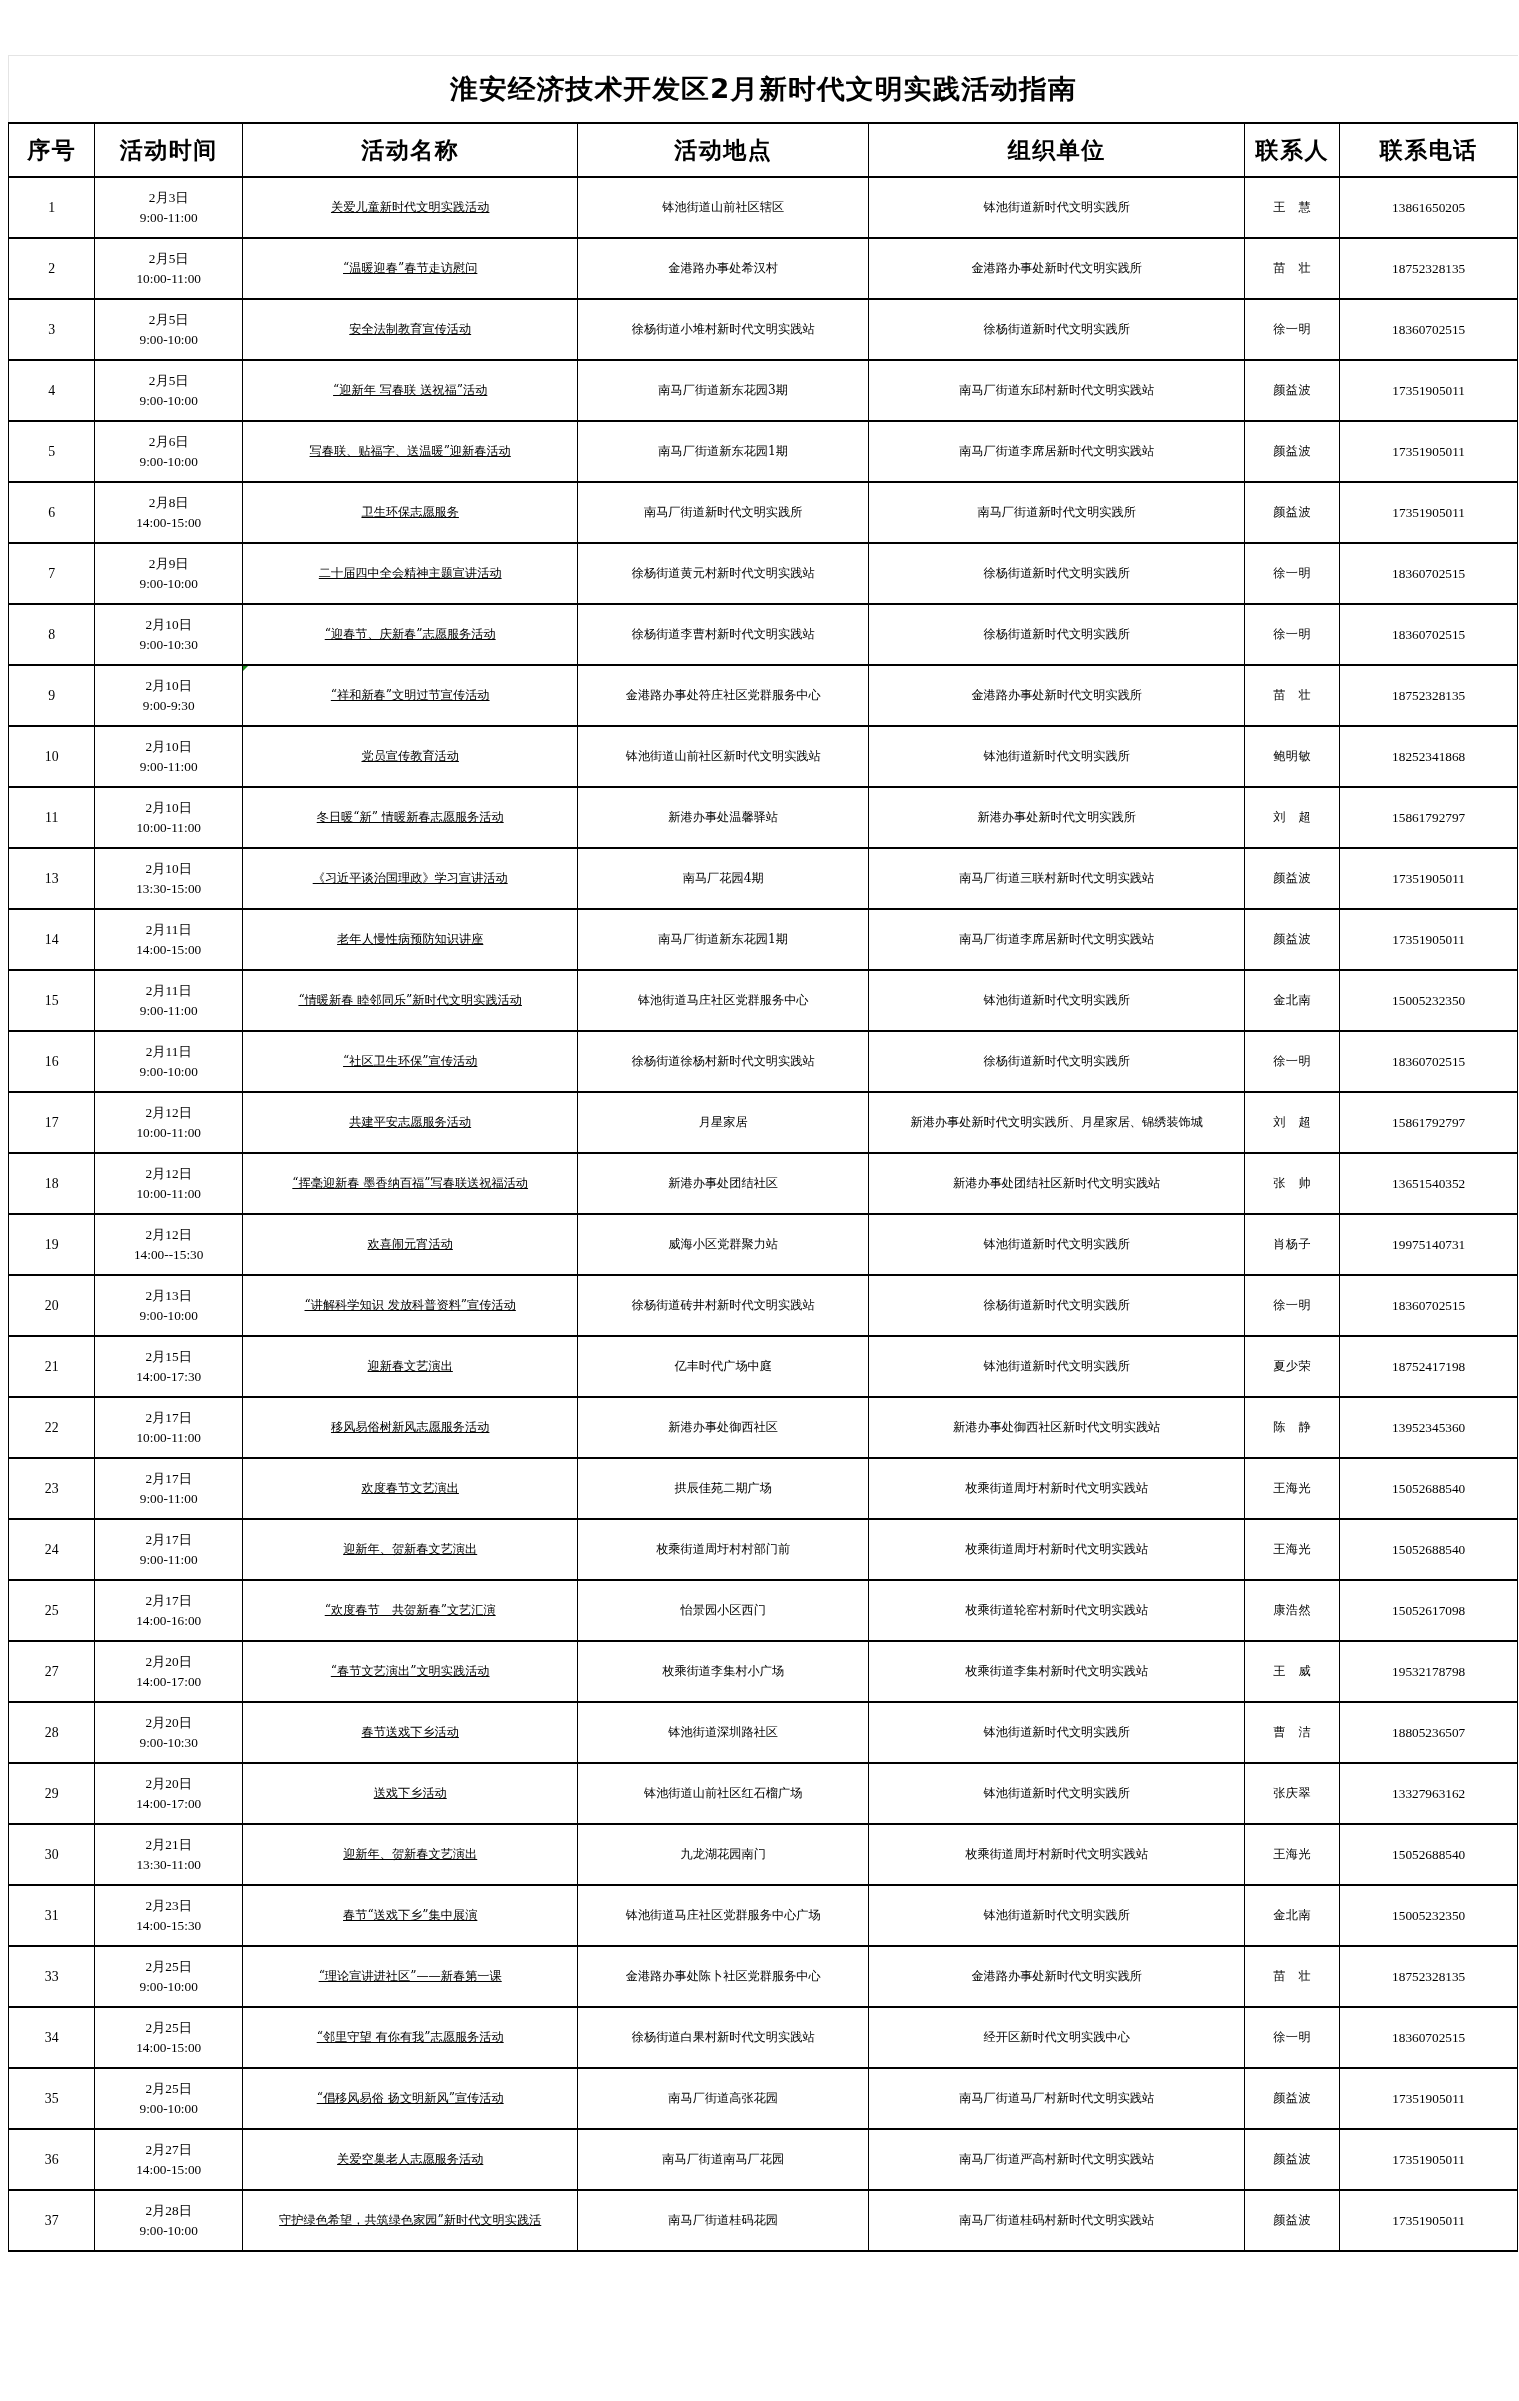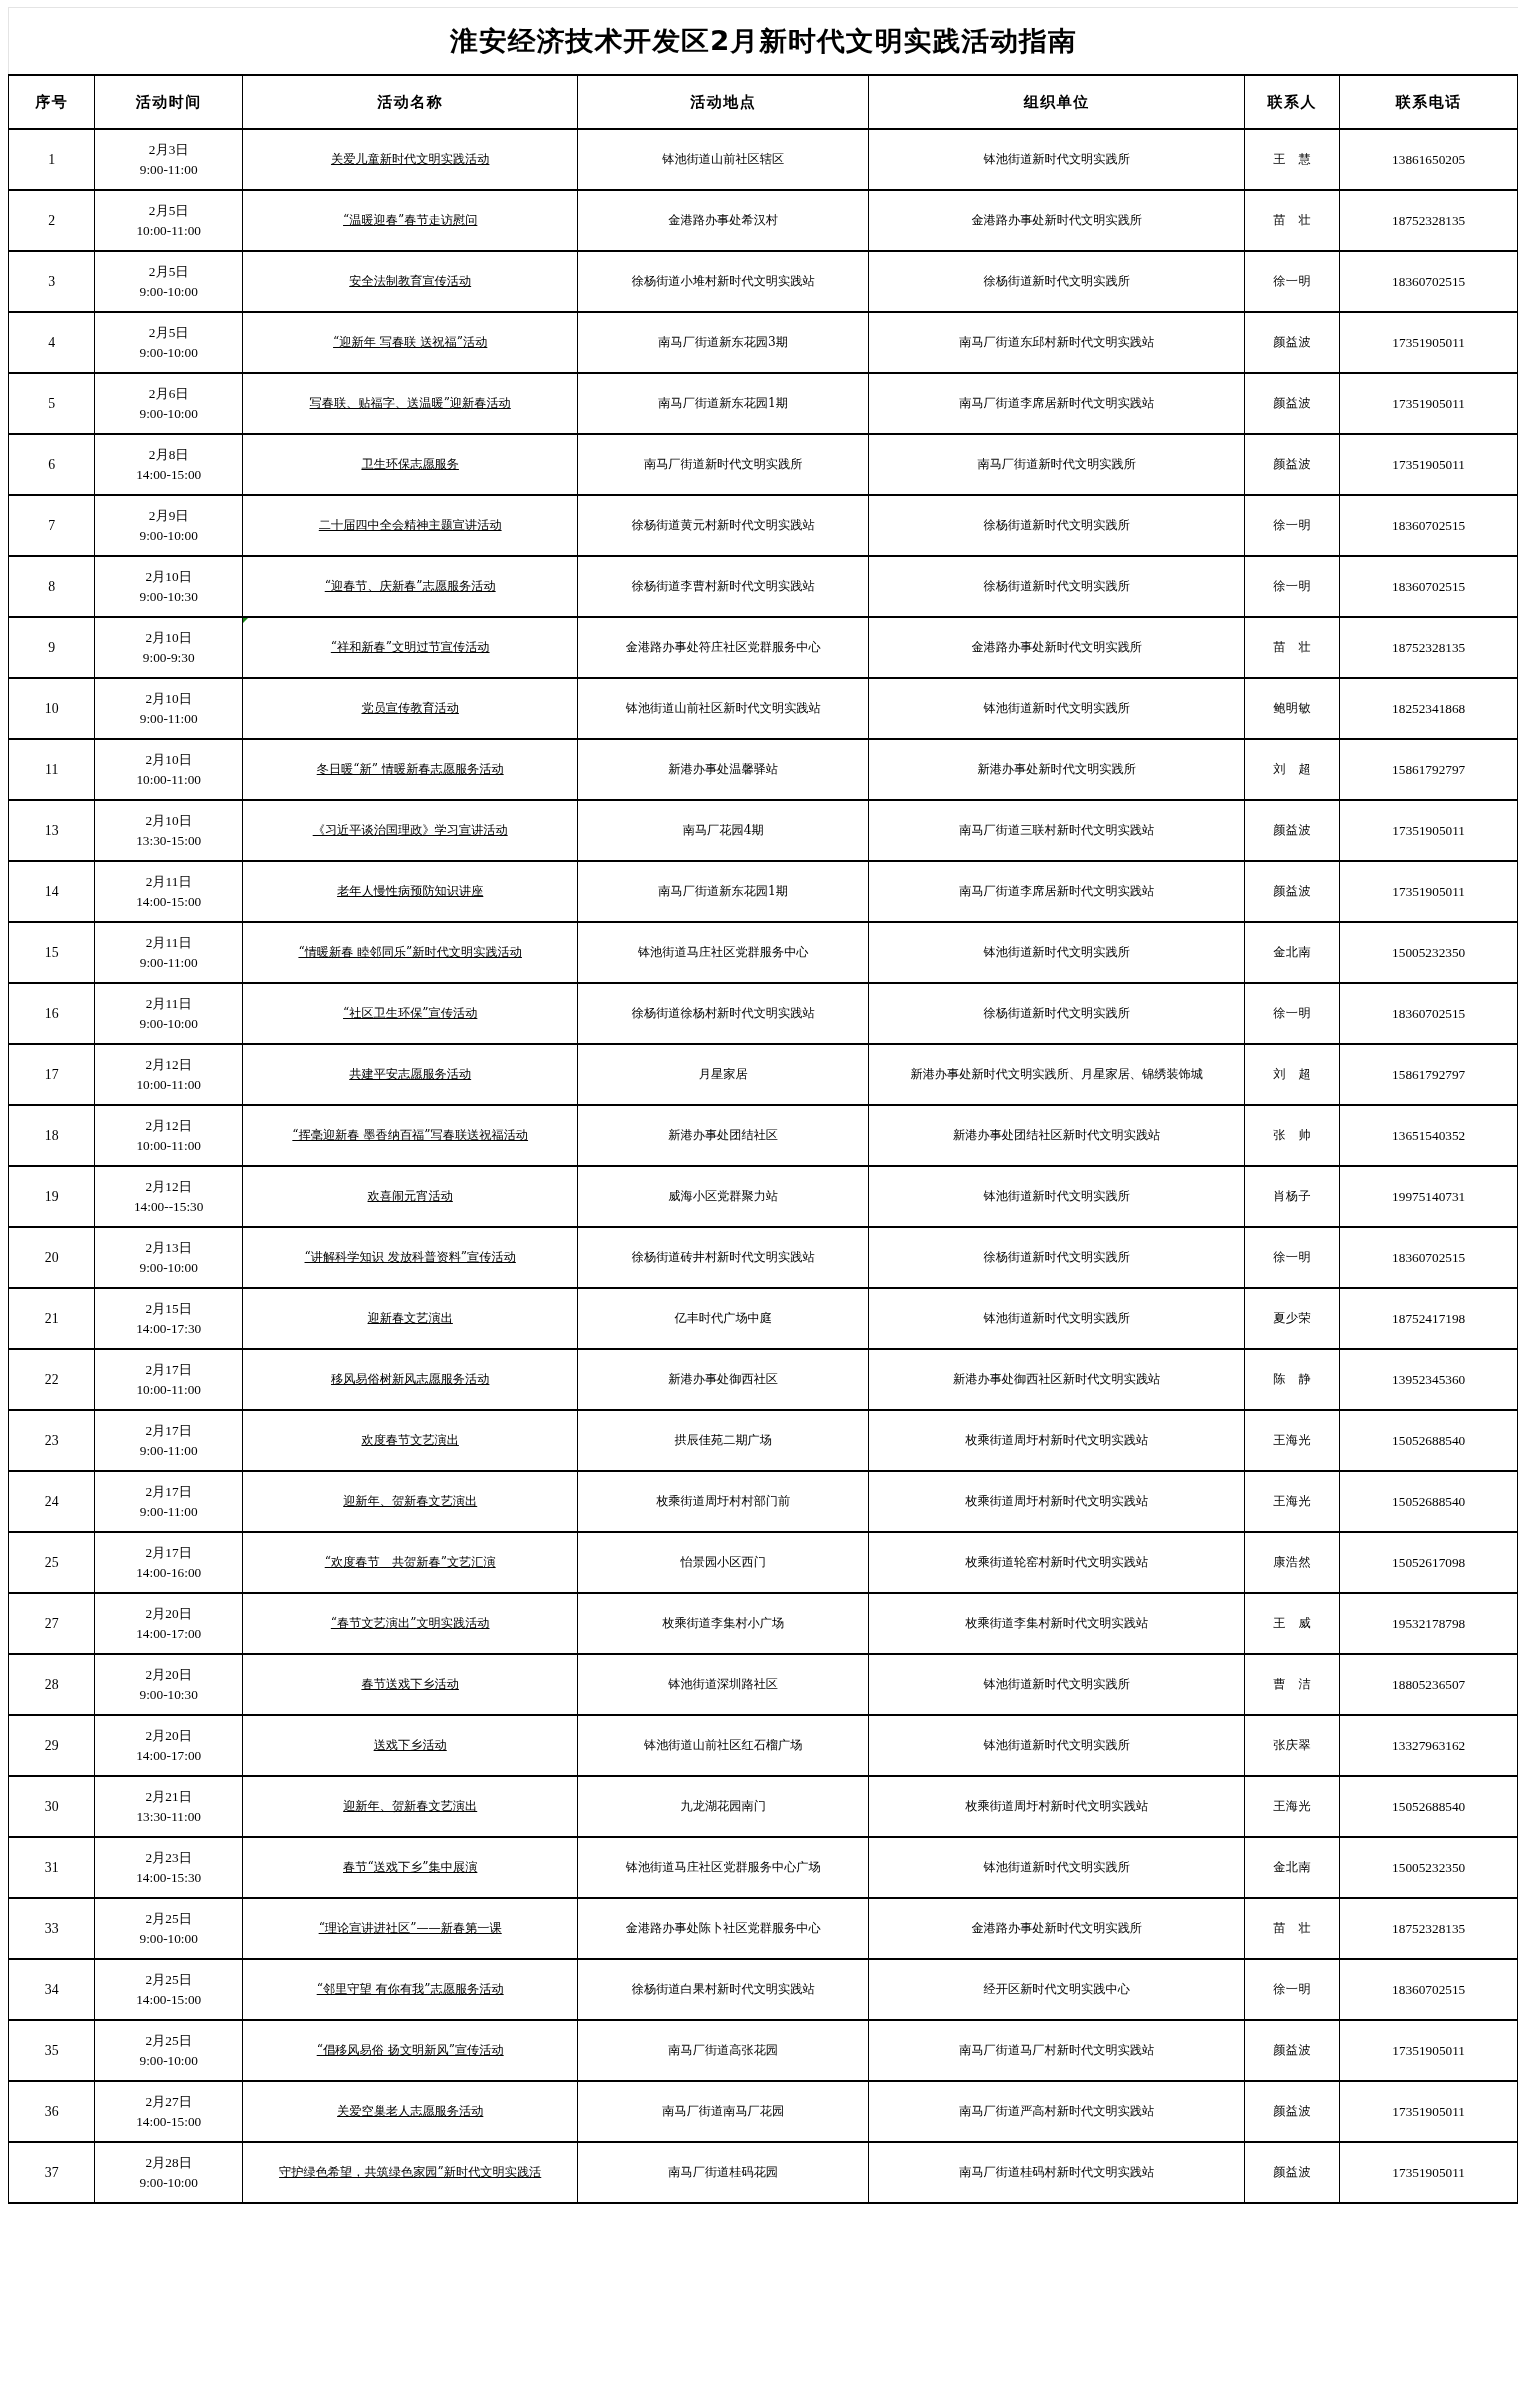--- a/index.html
+++ b/index.html
@@ -5,40 +5,40 @@
   html, body { margin: 0; padding: 0; background: #ffffff; }
   body {
     width: 1519px; height: 2401px; position: relative; overflow: hidden;
     font-family: "Liberation Serif", "DejaVu Serif", serif; color: #000;
   }
   .sheet {
     position: absolute; left: 8.2px; top: 7.1px; width: 1510px;
   }
   .title-area {
     height: 67px; border-top: 1.5px solid #e4e4e4; border-left: 1.5px solid #e4e4e4;
-    box-sizing: border-box; display: flex; align-items: center; justify-content: center;
+    box-sizing: border-box; display: flex; align-items: center; justify-content: center; margin-top: 48px;
   }
   .title {
     font-family: "DejaVu Sans", "Liberation Sans", sans-serif;
     font-weight: bold; font-size: 26.5px; letter-spacing: 1px; transform: scaleX(1.05);
   }
   table {
     border-collapse: collapse; table-layout: fixed; width: 1510px;
   }
   th, td {
     border: 1px solid #000; text-align: center; vertical-align: middle;
     padding: 0; overflow: hidden; white-space: nowrap; position: relative;
   }
   tr.hdr th { border-width: 2px 1px 2px 1px; }
   tr.hdr { height: 54px; }
   tr.row { height: 61px; }
   tr.row td { border-bottom-width: 2px; }
   th {
     font-family: "DejaVu Sans", "Liberation Sans", sans-serif;
-    font-weight: bold; font-size: 15px; letter-spacing: 1.5px;
+    font-weight: bold; font-size: 23px; letter-spacing: 1.5px;
   }
   td { font-size: 13.3px; }
   td.c-idx { font-size: 13.8px; }
   .date-line, .time-line { display: block; line-height: 19.4px; }
   td.c-name, td.c-place, td.c-org { font-family: "DejaVu Serif", serif; font-size: 12.2px; }
   td.c-contact { font-family: "DejaVu Serif", serif; font-size: 12.2px; letter-spacing: 0.5px; }
   td.c-phone { font-size: 13.3px; }
   .green-flag {
     position: absolute; left: 0; top: 0; width: 0; height: 0;
     border-top: 5.1px solid #1a8a1a; border-right: 5.1px solid transparent;

